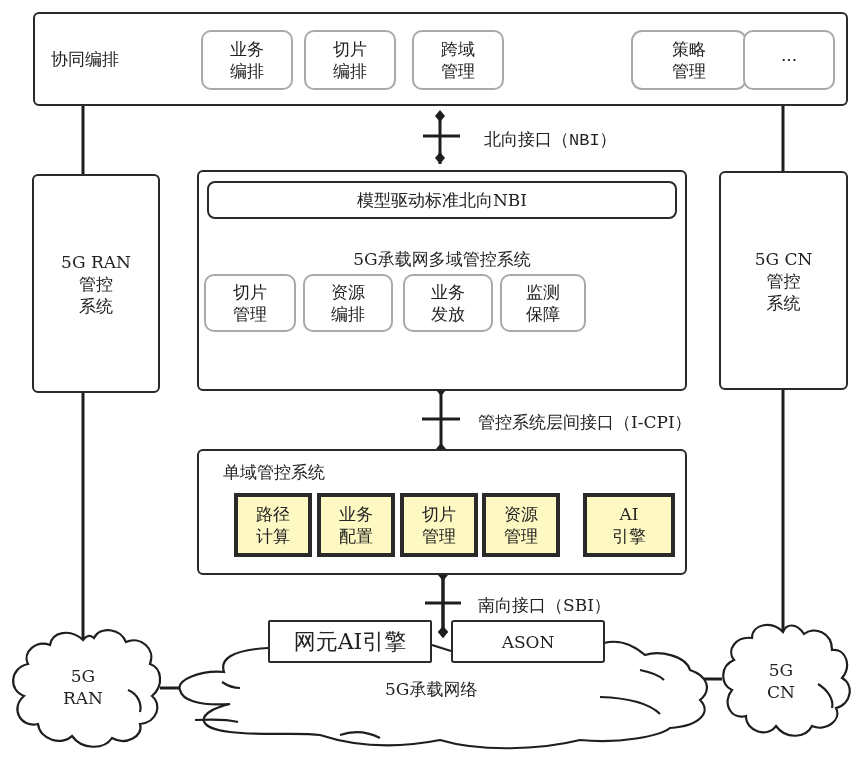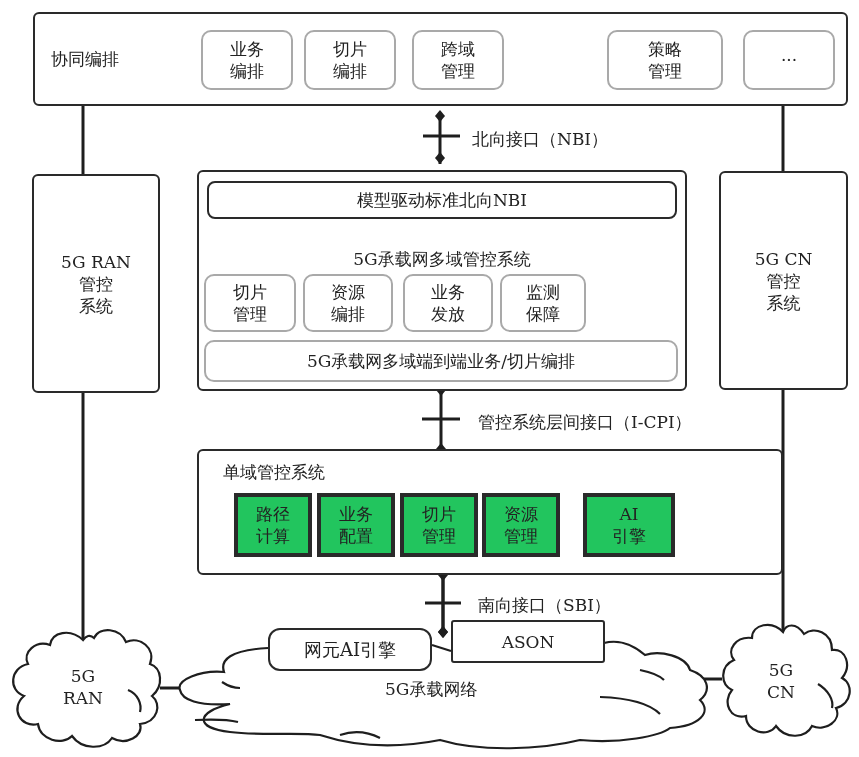--- a/index.html
+++ b/index.html
@@ -3,21 +3,21 @@
 <meta charset="utf-8">
 <style>
   html, body { margin: 0; padding: 0; background: #ffffff; }
   body { width: 859px; height: 757px; position: relative; overflow: hidden;
          font-family: "DejaVu Serif", "Liberation Serif", serif; color: #222; }
   .abs { position: absolute; box-sizing: border-box; }
   .box-dark { border: 2px solid #2a2a2a; border-radius: 6px; background: #fff; }
   .box-grey { border: 2px solid #a9a9a9; border-radius: 10px; background: #fff;
               display: flex; align-items: center; justify-content: center; text-align: center;
               font-size: 17px; line-height: 22px; }
-  .box-thick { border: 4px solid #2a2a2a; background: #22c55e;
+  .box-thick { border: 4px solid #2a2a2a; background: #fef9c3;
                display: flex; align-items: center; justify-content: center; text-align: center;
                font-size: 17px; line-height: 22px; }
   .ml { white-space: pre-line; }
   .label { font-size: 17px; white-space: nowrap; }
   svg.lines { position: absolute; left: 0; top: 0; }
   .center-text { display: flex; align-items: center; justify-content: center; text-align: center; }
 </style>
 </head>
 <body>
 
@@ -107,26 +107,26 @@
 </svg>
 
 <div class="abs box-dark" style="left:33px; top:12px; width:815px; height:94px;">
   <div class="abs label" style="left:16px; top:34px;">协同编排</div>
   <div class="abs box-grey ml" style="left:166px; top:16px; width:92px; height:60px;">业务
 编排</div>
   <div class="abs box-grey ml" style="left:269px; top:16px; width:92px; height:60px;">切片
 编排</div>
   <div class="abs box-grey ml" style="left:377px; top:16px; width:92px; height:60px;">跨域
 管理</div>
-  <div class="abs box-grey ml" style="left:572px; top:16px; width:116px; height:60px;">策略
+  <div class="abs box-grey ml" style="left:596px; top:16px; width:116px; height:60px;border-radius:11px;">策略
 管理</div>
   <div class="abs box-grey ml" style="left:708px; top:16px; width:92px; height:60px;">···</div>
 </div>
 
-<div class="abs label" style="left:472px; top:128px;">北向接口（NBI）</div>
+<div class="abs label" style="left:484px; top:128px;font-family:Liberation Mono, monospace;">北向接口（NBI）</div>
 <div class="abs label" style="left:478px; top:411px;">管控系统层间接口（I-CPI）</div>
 <div class="abs label" style="left:478px; top:594px;">南向接口（SBI）</div>
 
 <div class="abs box-dark center-text ml" style="left:32px; top:174px; width:128px; height:219px; font-size:17px; line-height:22px;">5G RAN
 管控
 系统</div>
 
 <div class="abs box-dark center-text ml" style="left:719px; top:171px; width:129px; height:219px; font-size:17px; line-height:22px;">5G CN
 管控
 系统</div>
@@ -135,38 +135,37 @@
   <div class="abs center-text" style="left:8px; top:9px; width:470px; height:38px; border:2px solid #2a2a2a; border-radius:8px; font-size:17px;">模型驱动标准北向NBI</div>
   <div class="abs label" style="left:0; width:486px; text-align:center; top:76px;">5G承载网多域管控系统</div>
   <div class="abs box-grey ml" style="left:5px; top:102px; width:92px; height:58px;">切片
 管理</div>
   <div class="abs box-grey ml" style="left:104px; top:102px; width:90px; height:58px;">资源
 编排</div>
   <div class="abs box-grey ml" style="left:204px; top:102px; width:90px; height:58px;">业务
 发放</div>
   <div class="abs box-grey ml" style="left:301px; top:102px; width:86px; height:58px;">监测
 保障</div>
-  <div class="abs box-grey" style="left:5px; top:168px; width:474px; height:42px;">5G承载网多域端到端业务/切片编排</div>
 </div>
 
-<div class="abs box-dark" style="left:197px; top:449px; width:586px; height:126px;">
+<div class="abs box-dark" style="left:197px; top:449px; width:490px; height:126px;">
   <div class="abs label" style="left:24px; top:10px;">单域管控系统</div>
   <div class="abs box-thick ml" style="left:35px; top:42px; width:78px; height:64px;">路径
 计算</div>
   <div class="abs box-thick ml" style="left:118px; top:42px; width:78px; height:64px;">业务
 配置</div>
   <div class="abs box-thick ml" style="left:201px; top:42px; width:78px; height:64px;">切片
 管理</div>
   <div class="abs box-thick ml" style="left:283px; top:42px; width:78px; height:64px;">资源
 管理</div>
   <div class="abs box-thick ml" style="left:364px; top:42px; width:92px; height:64px;margin-left:20px;">AI
 引擎</div>
 </div>
 
-<div class="abs center-text" style="left:268px; top:620px; width:164px; height:43px; border:2px solid #2a2a2a; border-radius:12px; background:#fff; font-size:18px;margin-top:8px;">网元AI引擎</div>
+<div class="abs center-text" style="left:268px; top:620px; width:164px; height:43px; border:2px solid #2a2a2a; border-radius:2px; background:#fff; font-size:22px;">网元AI引擎</div>
 <div class="abs center-text" style="left:451px; top:620px; width:154px; height:43px; border:2px solid #2a2a2a; border-radius:3px; background:#fff; font-size:17px;">ASON</div>
 <svg class="lines" width="859" height="757" viewBox="0 0 859 757" style="pointer-events:none;">
   <line x1="443" y1="575" x2="443" y2="632" stroke="#1e1e1e" stroke-width="3"></line>
   <path d="M443 626 l5 6 l-5 6 l-5 -6 z" fill="#1e1e1e"></path>
   <path d="M432 645 L 451 651" stroke="#1e1e1e" stroke-width="2" fill="none"></path>
 </svg>
 <div class="abs label" style="left:385px; top:678px;">5G承载网络</div>
 <div class="abs center-text ml" style="left:50px; top:662px; width:66px; height:50px; font-size:17px; line-height:22px;">5G
 RAN</div>
 <div class="abs center-text ml" style="left:748px; top:656px; width:66px; height:50px; font-size:17px; line-height:22px;">5G

